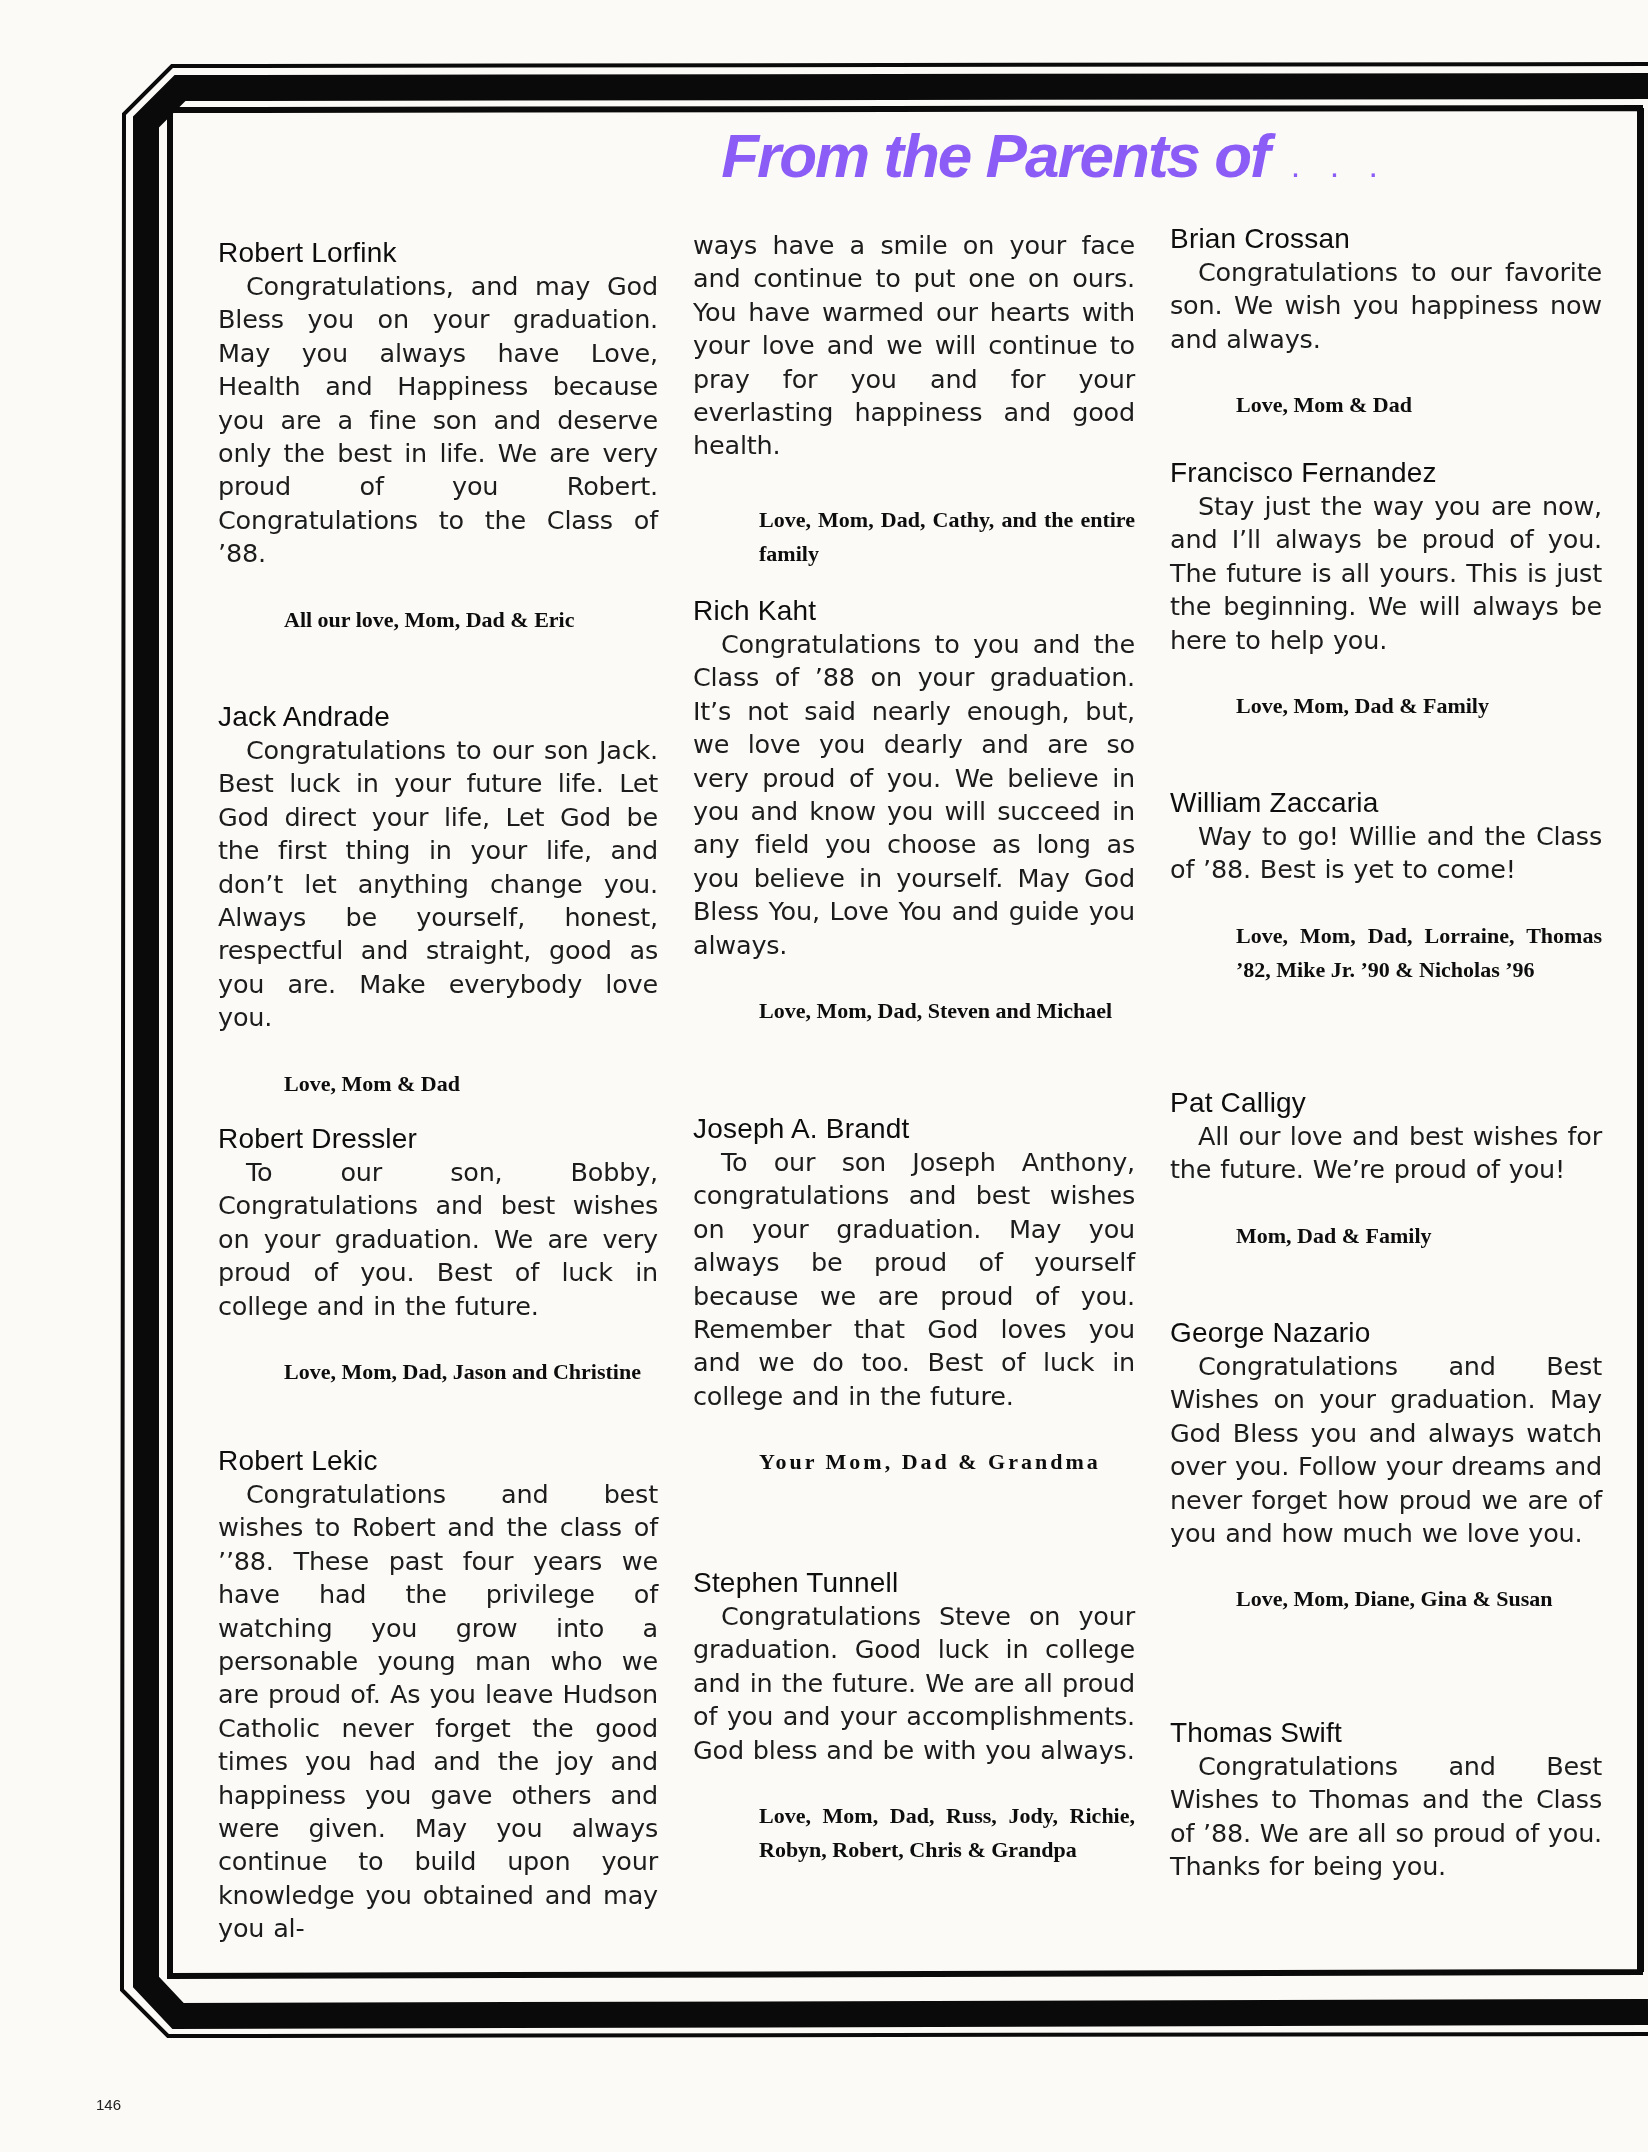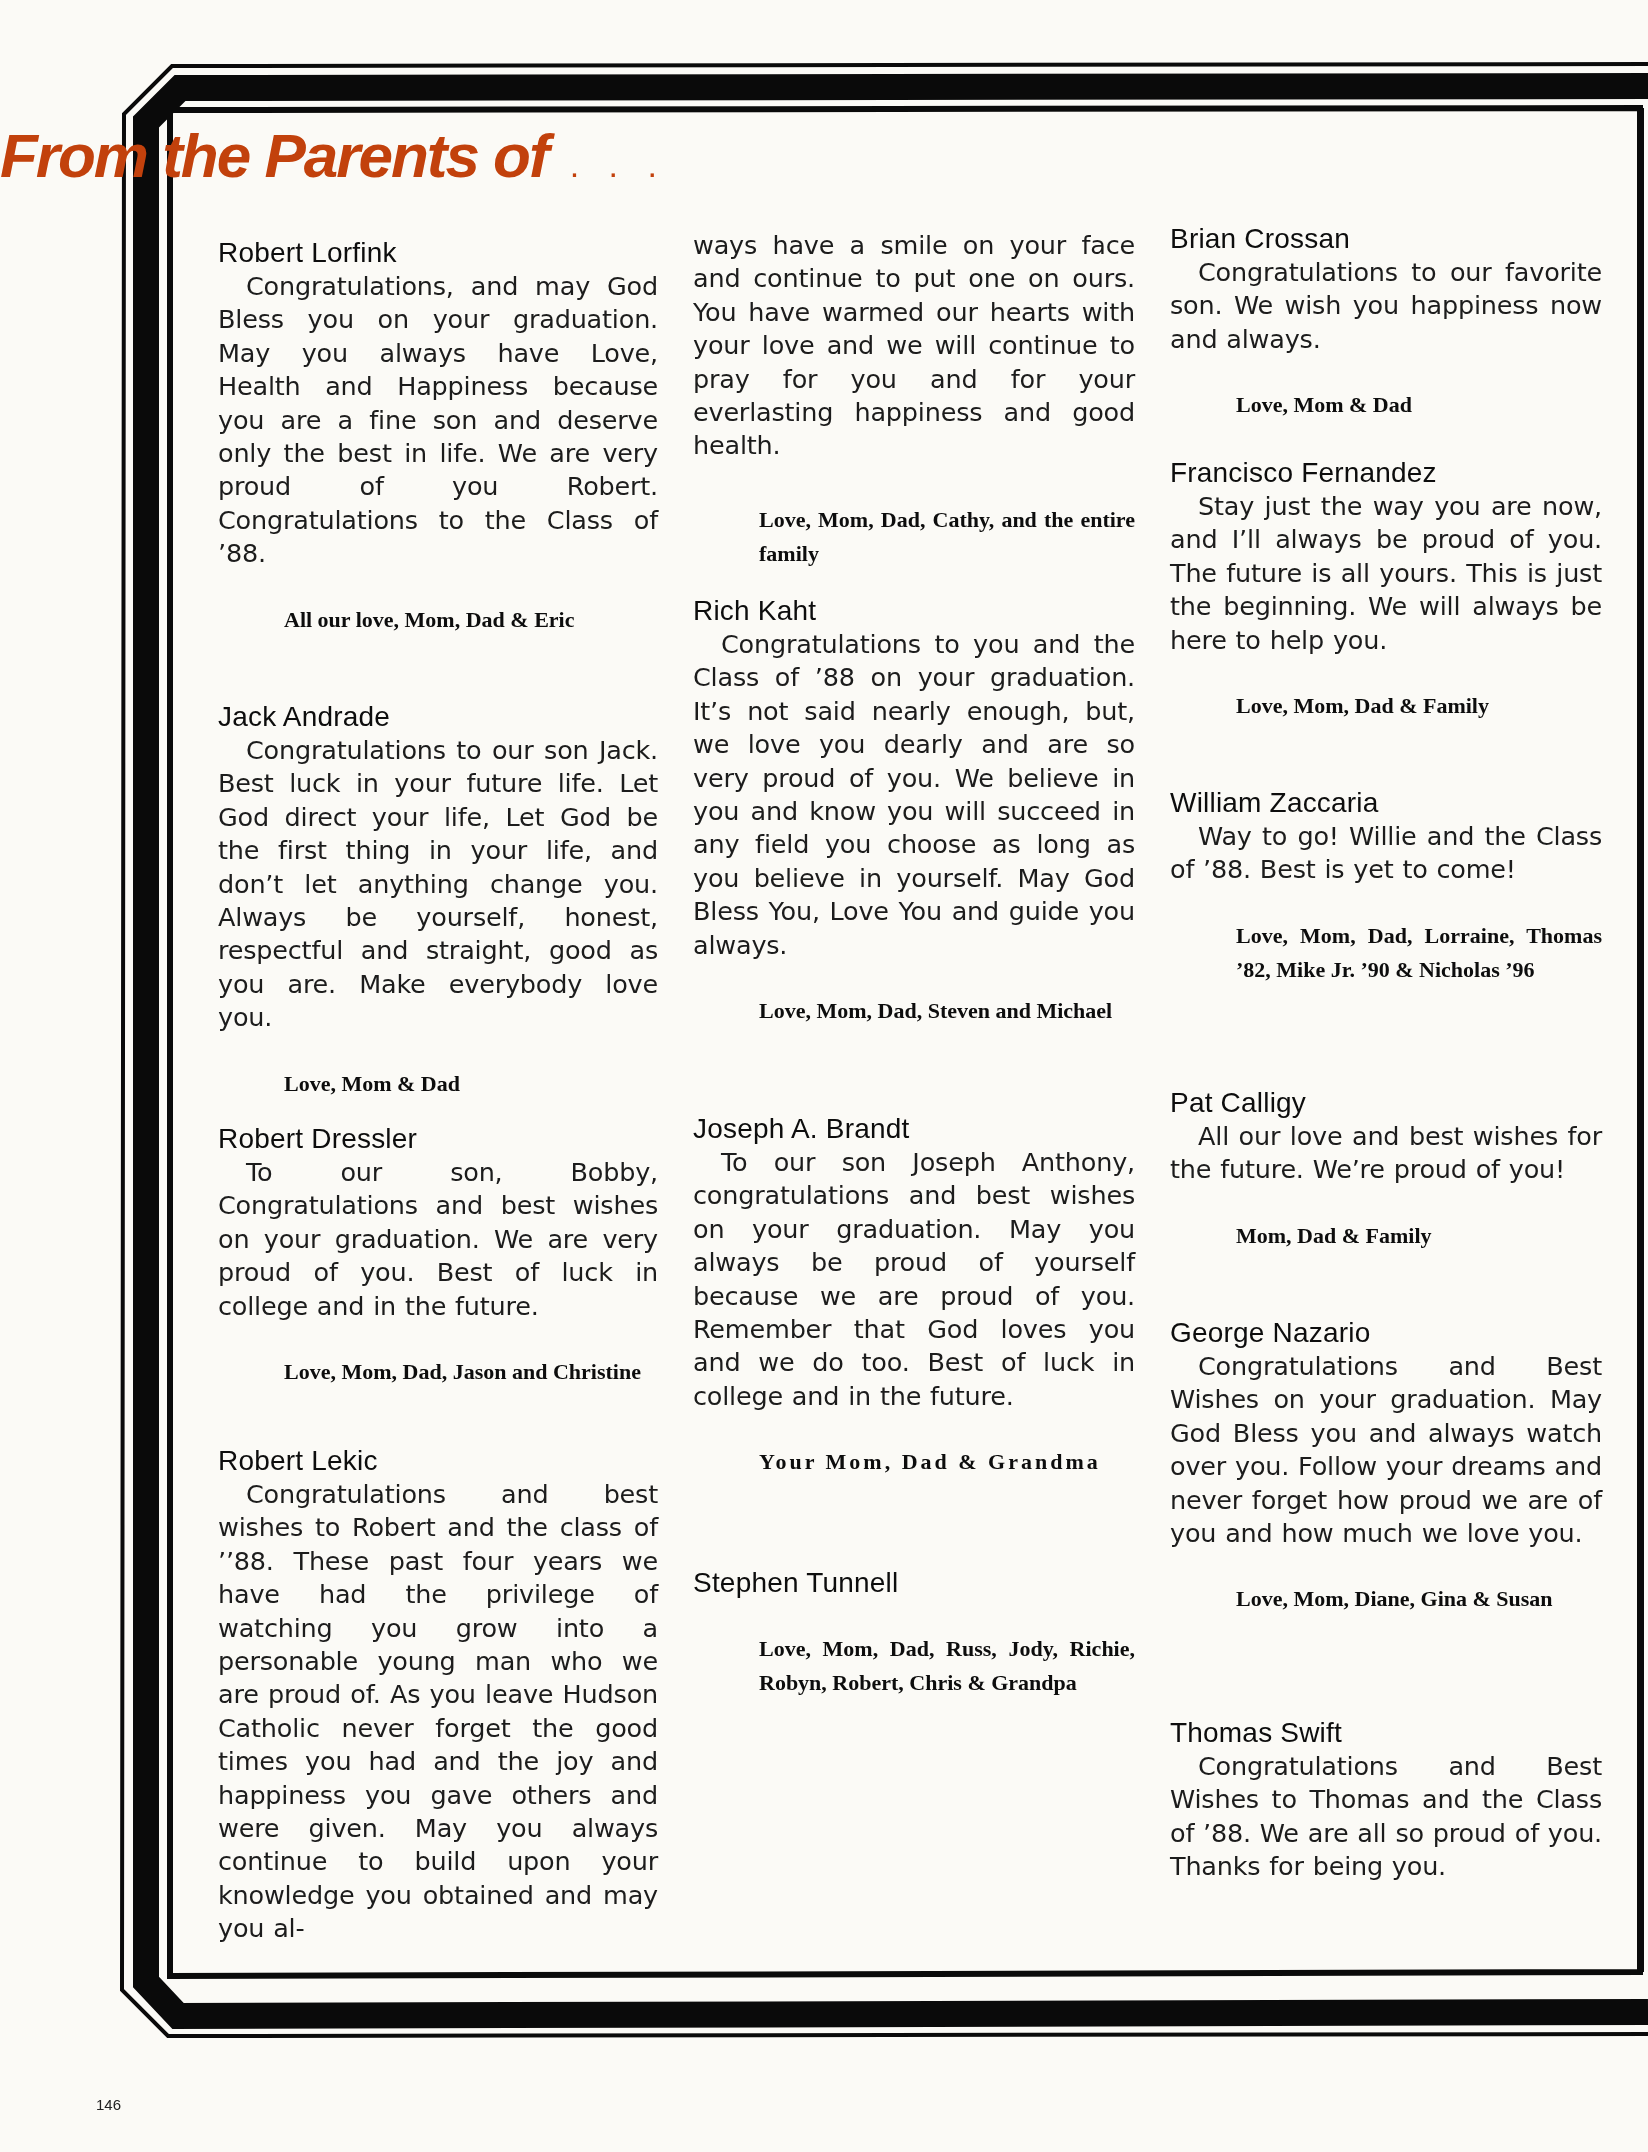--- a/index.html
+++ b/index.html
@@ -3,23 +3,23 @@
 <meta charset="utf-8">
 <style>
   html, body { margin: 0; padding: 0; }
   body {
     width: 1648px; height: 2152px; position: relative; overflow: hidden;
     background: #fbfaf6; color: #1a1a1a;
     font-family: "DejaVu Sans", sans-serif;
   }
   #frame { position: absolute; left: 0; top: 0; width: 1648px; height: 2152px; }
   .title {
-    position: absolute; left: 0; width: 1388px; top: 120px; text-align: left;
+    position: absolute; left: 0; width: 1388px; top: 120px; text-align: right;
     font-family: "Liberation Sans", sans-serif; font-weight: 900; font-style: italic;
-    font-size: 62px; letter-spacing: -2px; color: #c2410c;
+    font-size: 62px; letter-spacing: -2px; color: #8b5cf6;
   }
   .title .ell { font-style: normal; font-weight: 400; letter-spacing: 10px; font-size: 34px; margin-left: 22px; }
   .col { position: absolute; top: 0; }
   .col-left { left: 218px; width: 440px; }
   .col-mid { left: 693px; width: 442px; }
   .col-right { left: 1170px; width: 432px; }
   .entry { position: absolute; left: 0; right: 0; }
   .name {
     font-family: "Liberation Sans", sans-serif; font-weight: 400; font-size: 28px;
     line-height: 34px; color: #0d0d0d; letter-spacing: 0.2px;
@@ -89,20 +89,21 @@
     <div class="msg">Congratulations to you and the Class of ’88 on your graduation. It’s not said nearly enough, but, we love you dearly and are so very proud of you. We believe in you and know you will succeed in any field you choose as long as you believe in yourself. May God Bless You, Love You and guide you always.</div>
     <div class="sig" style="margin-top:32px">Love, Mom, Dad, Steven and Michael</div>
   </div>
   <div class="entry" style="top:1112px">
     <div class="name">Joseph A. Brandt</div>
     <div class="msg">To our son Joseph Anthony, congratulations and best wishes on your graduation. May you always be proud of yourself because we are proud of you. Remember that God loves you and we do too. Best of luck in college and in the future.</div>
     <div class="sig" style="margin-top:32px; letter-spacing:3px">Your Mom, Dad &amp; Grandma</div>
   </div>
   <div class="entry" style="top:1566px">
     <div class="name">Stephen Tunnell</div>
+    <div class="msg">Congratulations Steve on your graduation. Good luck in college and in the future. We are all proud of you and your accomplishments. God bless and be with you always.</div>
     <div class="sig" style="margin-top:32px">Love, Mom, Dad, Russ, Jody, Richie, Robyn, Robert, Chris &amp; Grandpa</div>
   </div>
 </div>
 
 <div class="col col-right">
   <div class="entry" style="top:222px">
     <div class="name">Brian Crossan</div>
     <div class="msg">Congratulations to our favorite son. We wish you happiness now and always.</div>
     <div class="sig" style="margin-top:32px">Love, Mom &amp; Dad</div>
   </div>

